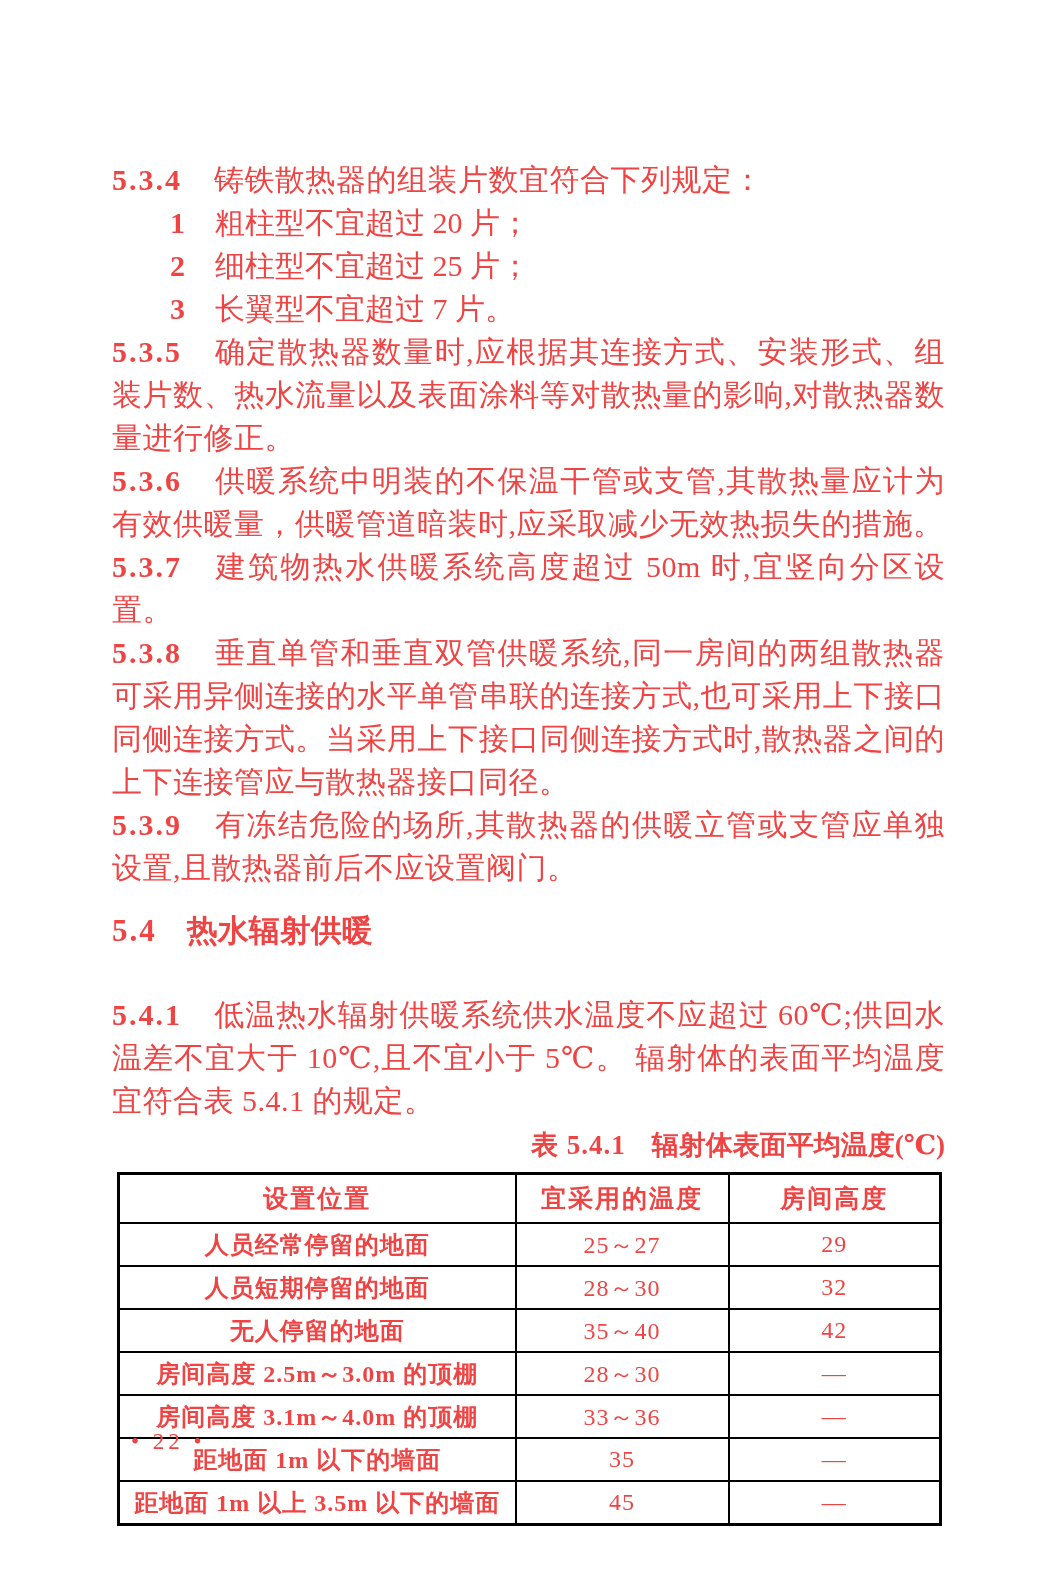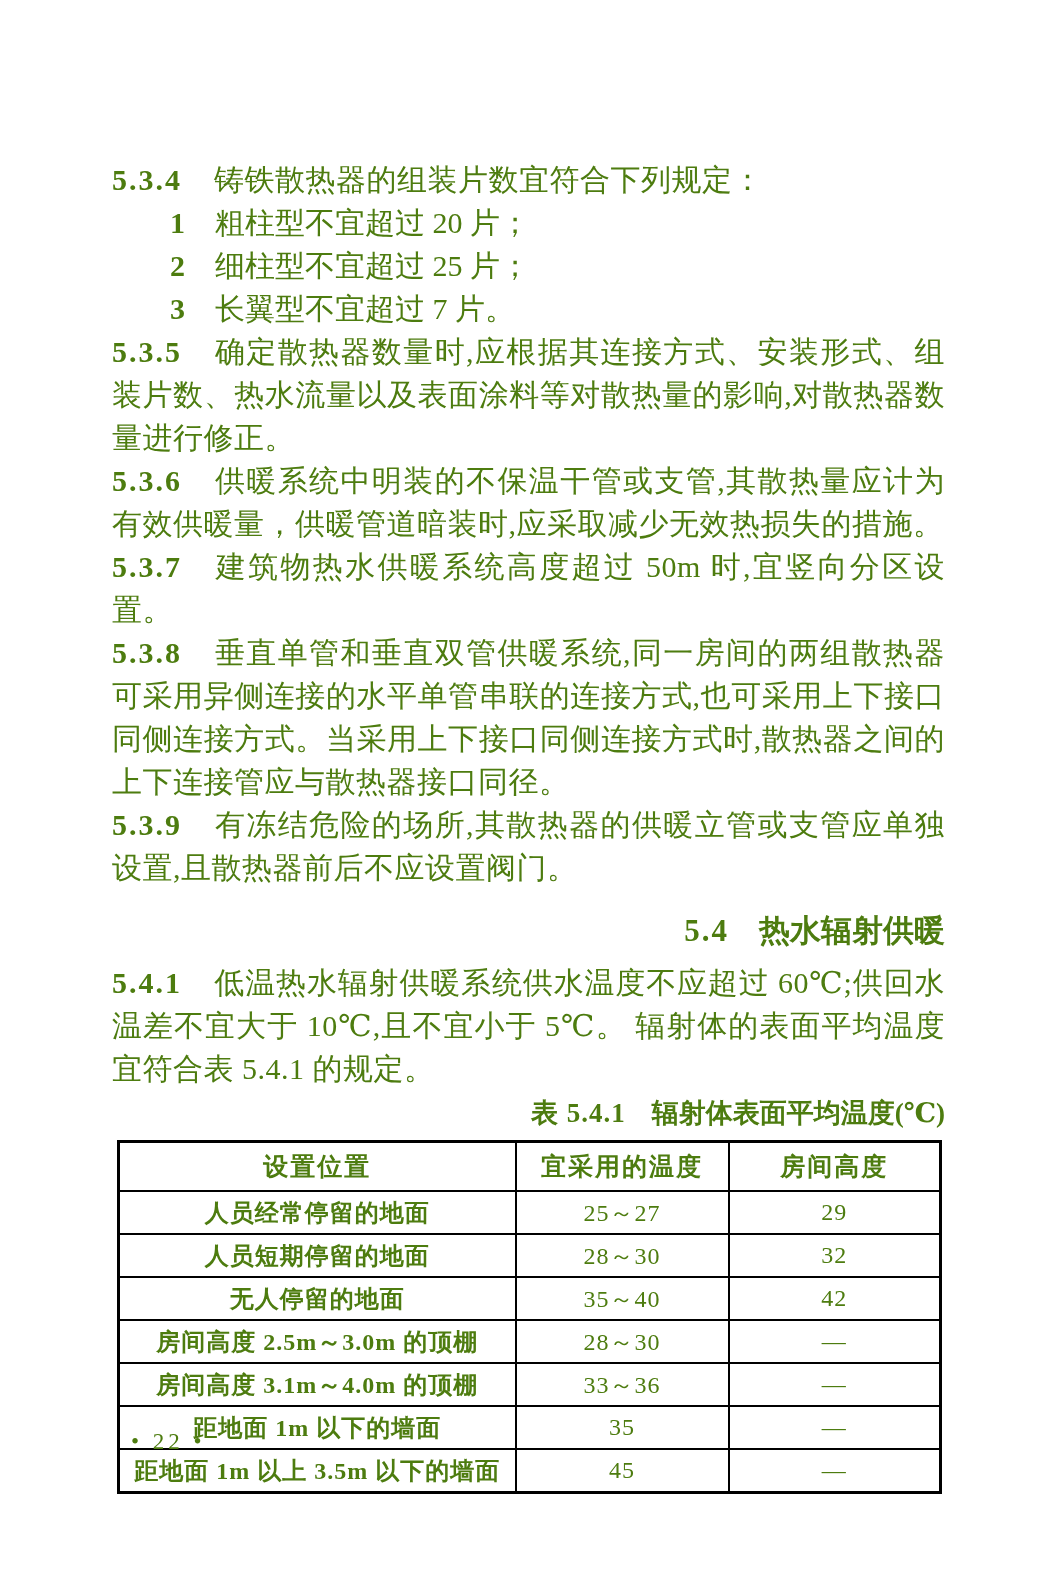--- a/index.html
+++ b/index.html
@@ -1,21 +1,21 @@
 <!DOCTYPE html>
 <html><head>
 <meta charset="utf-8">
 <style>
   html, body { margin: 0; padding: 0; background: #ffffff; }
   .page {
     position: relative;
     width: 1058px;
     height: 1578px;
     background: #ffffff;
-    color: #4d7c0f;
+    color: #ef4444;
     font-family: "Liberation Serif", "DejaVu Serif", serif;
     overflow: hidden;
   }
   .content {
     position: absolute;
     left: 112px;
     top: 158px;
     width: 833px;
   }
   .para {
@@ -36,22 +36,22 @@
     font-size: 30px;
     line-height: 43px;
     padding-left: 58px;
   }
   .sub-num {
     font-weight: bold;
     display: inline-block;
     min-width: 45px;
   }
   .section-heading {
-    margin: 20px 0 8px 0;
-    text-align: right;
+    margin: 20px 0 40px 0;
+    text-align: left;
     font-size: 31px;
     line-height: 44px;
     font-weight: bold;
   }
   .section-heading .h-num { margin-right: 30px; letter-spacing: 2px; }
   .table-caption {
     margin: 6px 0 10px 0;
     text-align: right;
     font-size: 27px;
     line-height: 34px;

